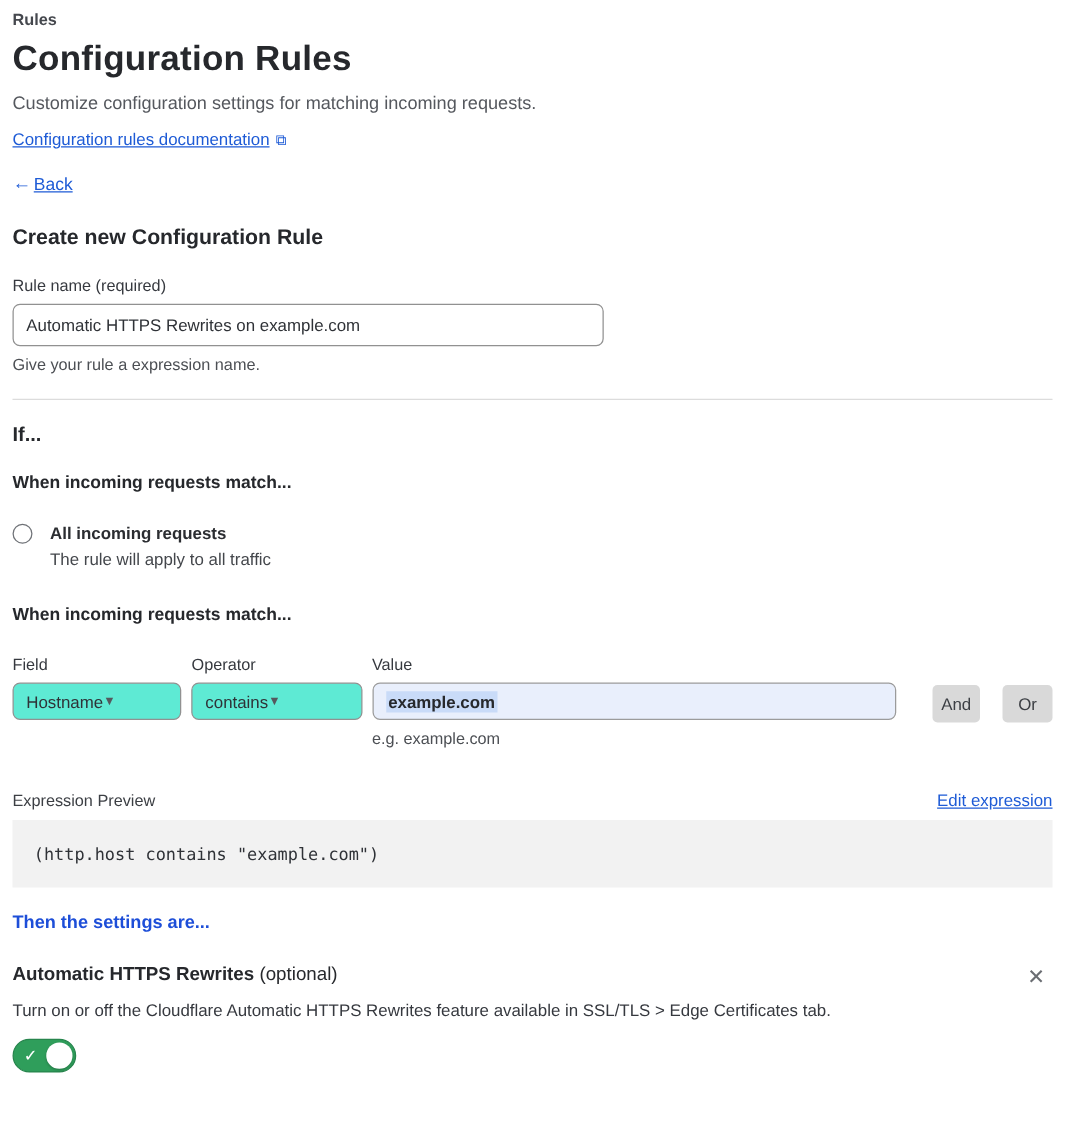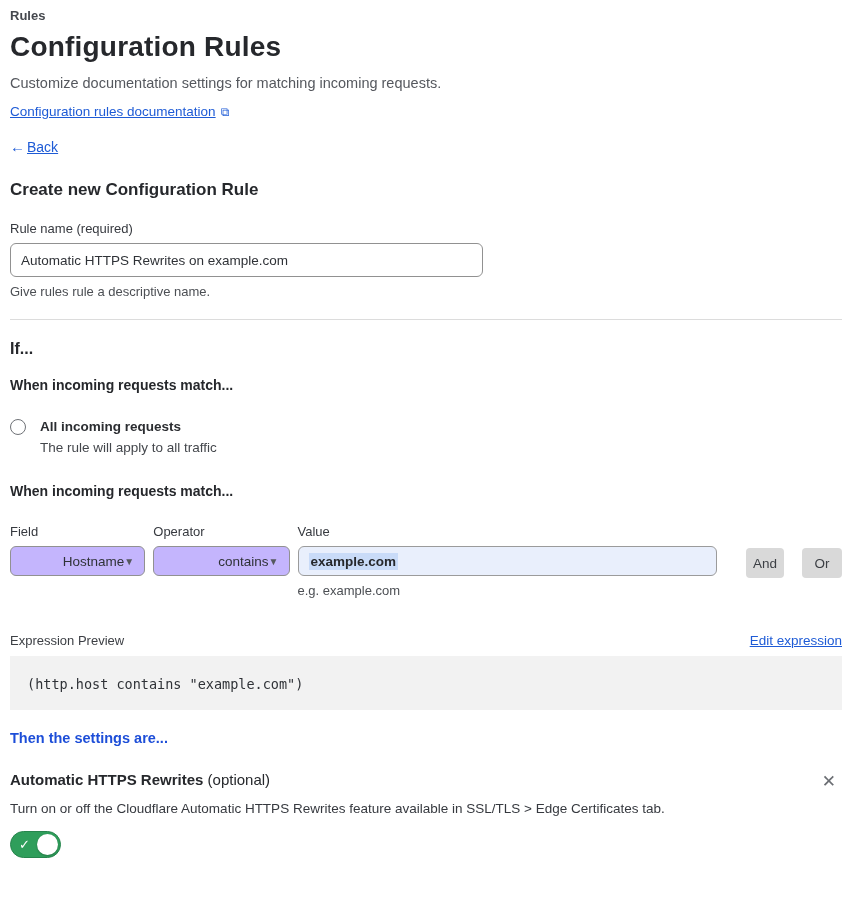--- a/index.html
+++ b/index.html
@@ -62,22 +62,22 @@
   .radio-desc{font-size:13.5px;color:#44474c;margin-top:4px;line-height:17px;}
 
   
   .builder-title{margin:32px 0 16px 0;}
   .builder-row{display:flex;align-items:flex-start;}
   .col{display:flex;flex-direction:column;}
   .col-field{width:138px;margin-right:8px;}
   .col-operator{width:139px;margin-right:8px;}
   .col-value{width:428px;}
   .select{
-    height:30px;border:1px solid var(--border-gray);border-radius:6px;background:#c4b5fd;
-    display:flex;align-items:center;justify-content:flex-end;padding:0 10px;font-size:13.5px;cursor:pointer;
+    height:30px;border:1px solid var(--border-gray);border-radius:6px;background:#5eead4;
+    display:flex;align-items:center;justify-content:flex-start;padding:0 10px;font-size:13.5px;cursor:pointer;
   }
   .caret{font-size:10px;color:#55585e;}
   .value-input{
     height:30px;border:1px solid #9b9b9b;border-radius:6px;background:var(--value-input-bg);
     display:flex;align-items:center;padding:0 10px;font-size:13.5px;font-weight:700;color:#26282c;
   }
   .value-input .selected-text{background:var(--value-select-bg);padding:1px 2px;}
   .builder-buttons{display:flex;padding-top:24px;}
   .gray-btn{
     height:30px;background:var(--button-gray);border:none;border-radius:4px;
@@ -119,39 +119,39 @@
     box-shadow:0 1px 2px rgba(0,0,0,.25);
   }
 </style>
 </head>
 <body>
 
 <div class="page">
 
   <div class="breadcrumb">Rules</div>
   <h1 class="page-title">Configuration Rules</h1>
-  <div class="subtitle">Customize documentation settings for matching incoming requests.</div>
+  <div class="subtitle">Customize configuration settings for matching incoming requests.</div>
 
   <div class="doc-link-row">
     <a class="link">Configuration rules documentation</a>
     <span class="ext-icon">⧉</span>
   </div>
 
   <div class="back-row">
     <span class="back-arrow">←</span>
     <a class="link">Back</a>
   </div>
 
   <h2 class="section-title">Create new Configuration Rule</h2>
 
   <div class="field-label">Rule name (required)</div>
   <div class="text-input">
     <span>Automatic HTTPS Rewrites on example.com</span>
   </div>
-  <div class="help-text">Give rules rule a descriptive name.</div>
+  <div class="help-text">Give your rule a expression name.</div>
 
   <hr class="divider">
 
   <h3 class="if-title">If...</h3>
   <h4 class="match-title">When incoming requests match...</h4>
 
   <div class="radio-row">
     <span class="radio"></span>
     <span>
       <div class="radio-label">All incoming requests</div>

